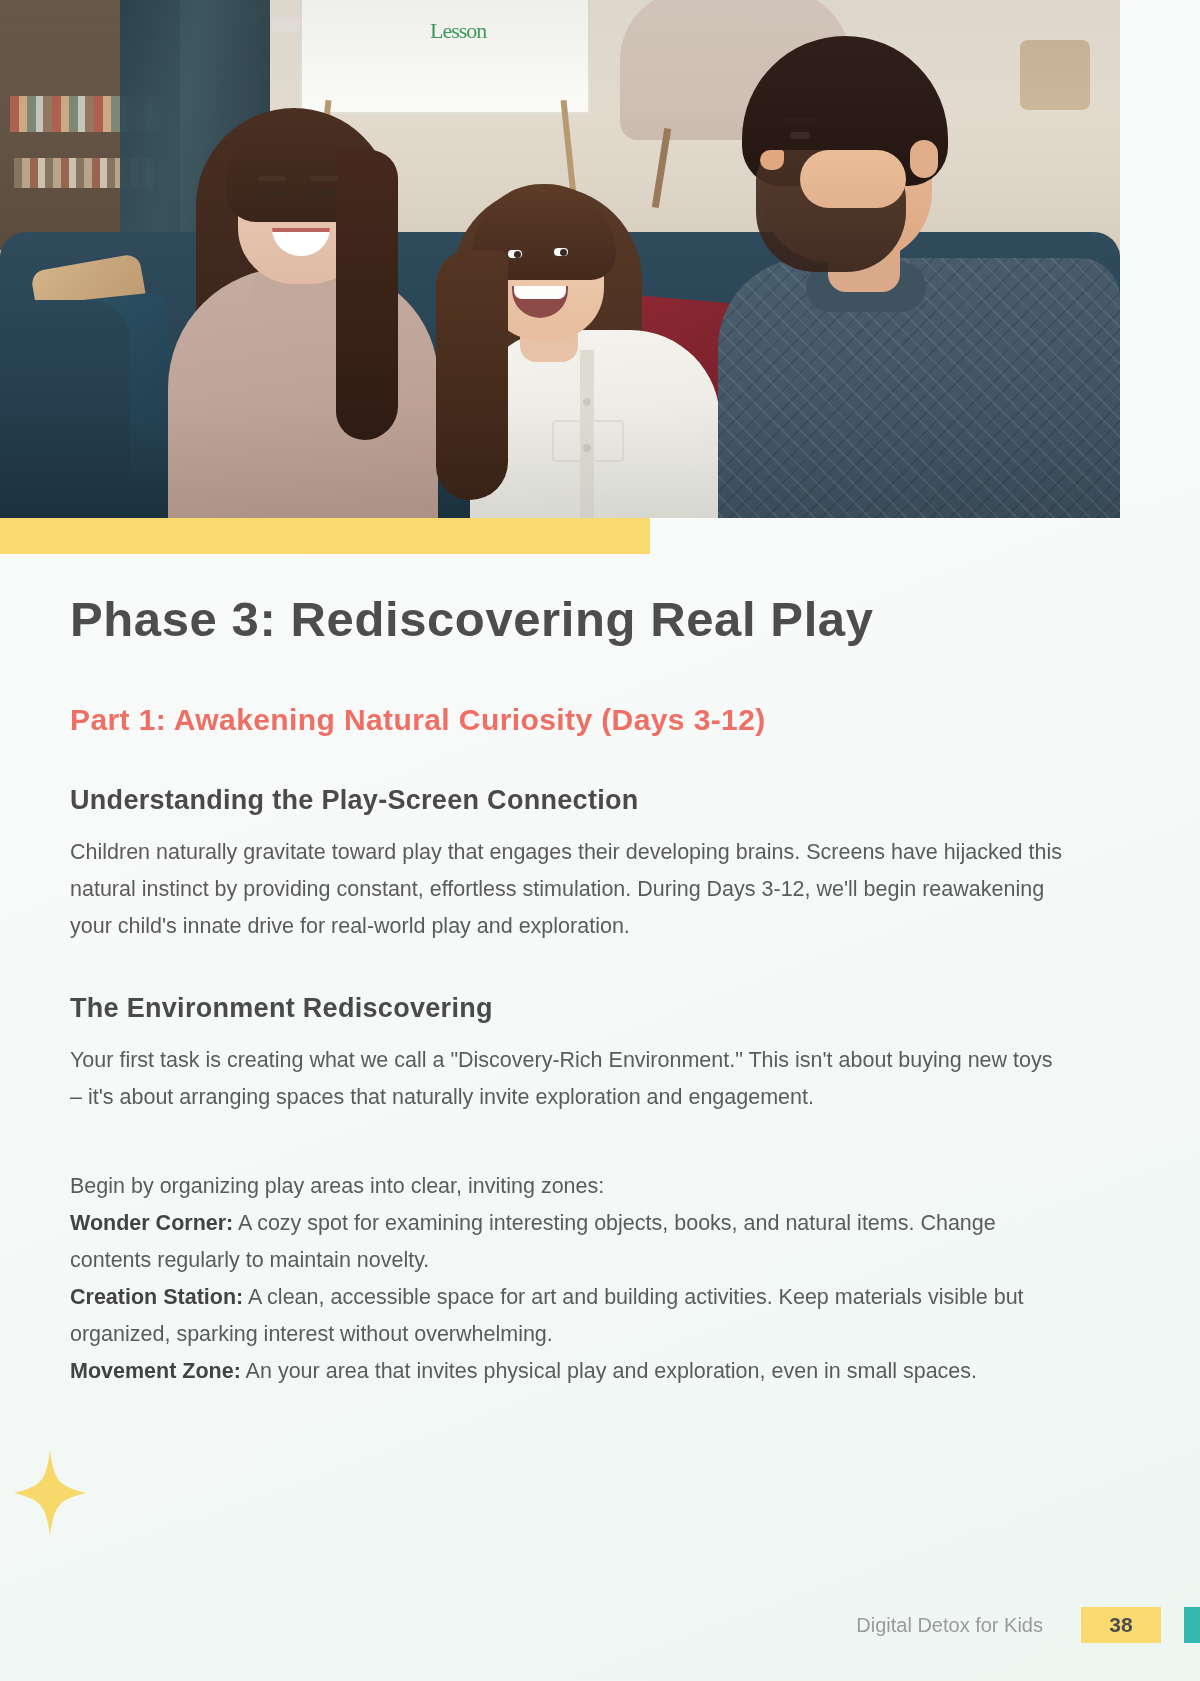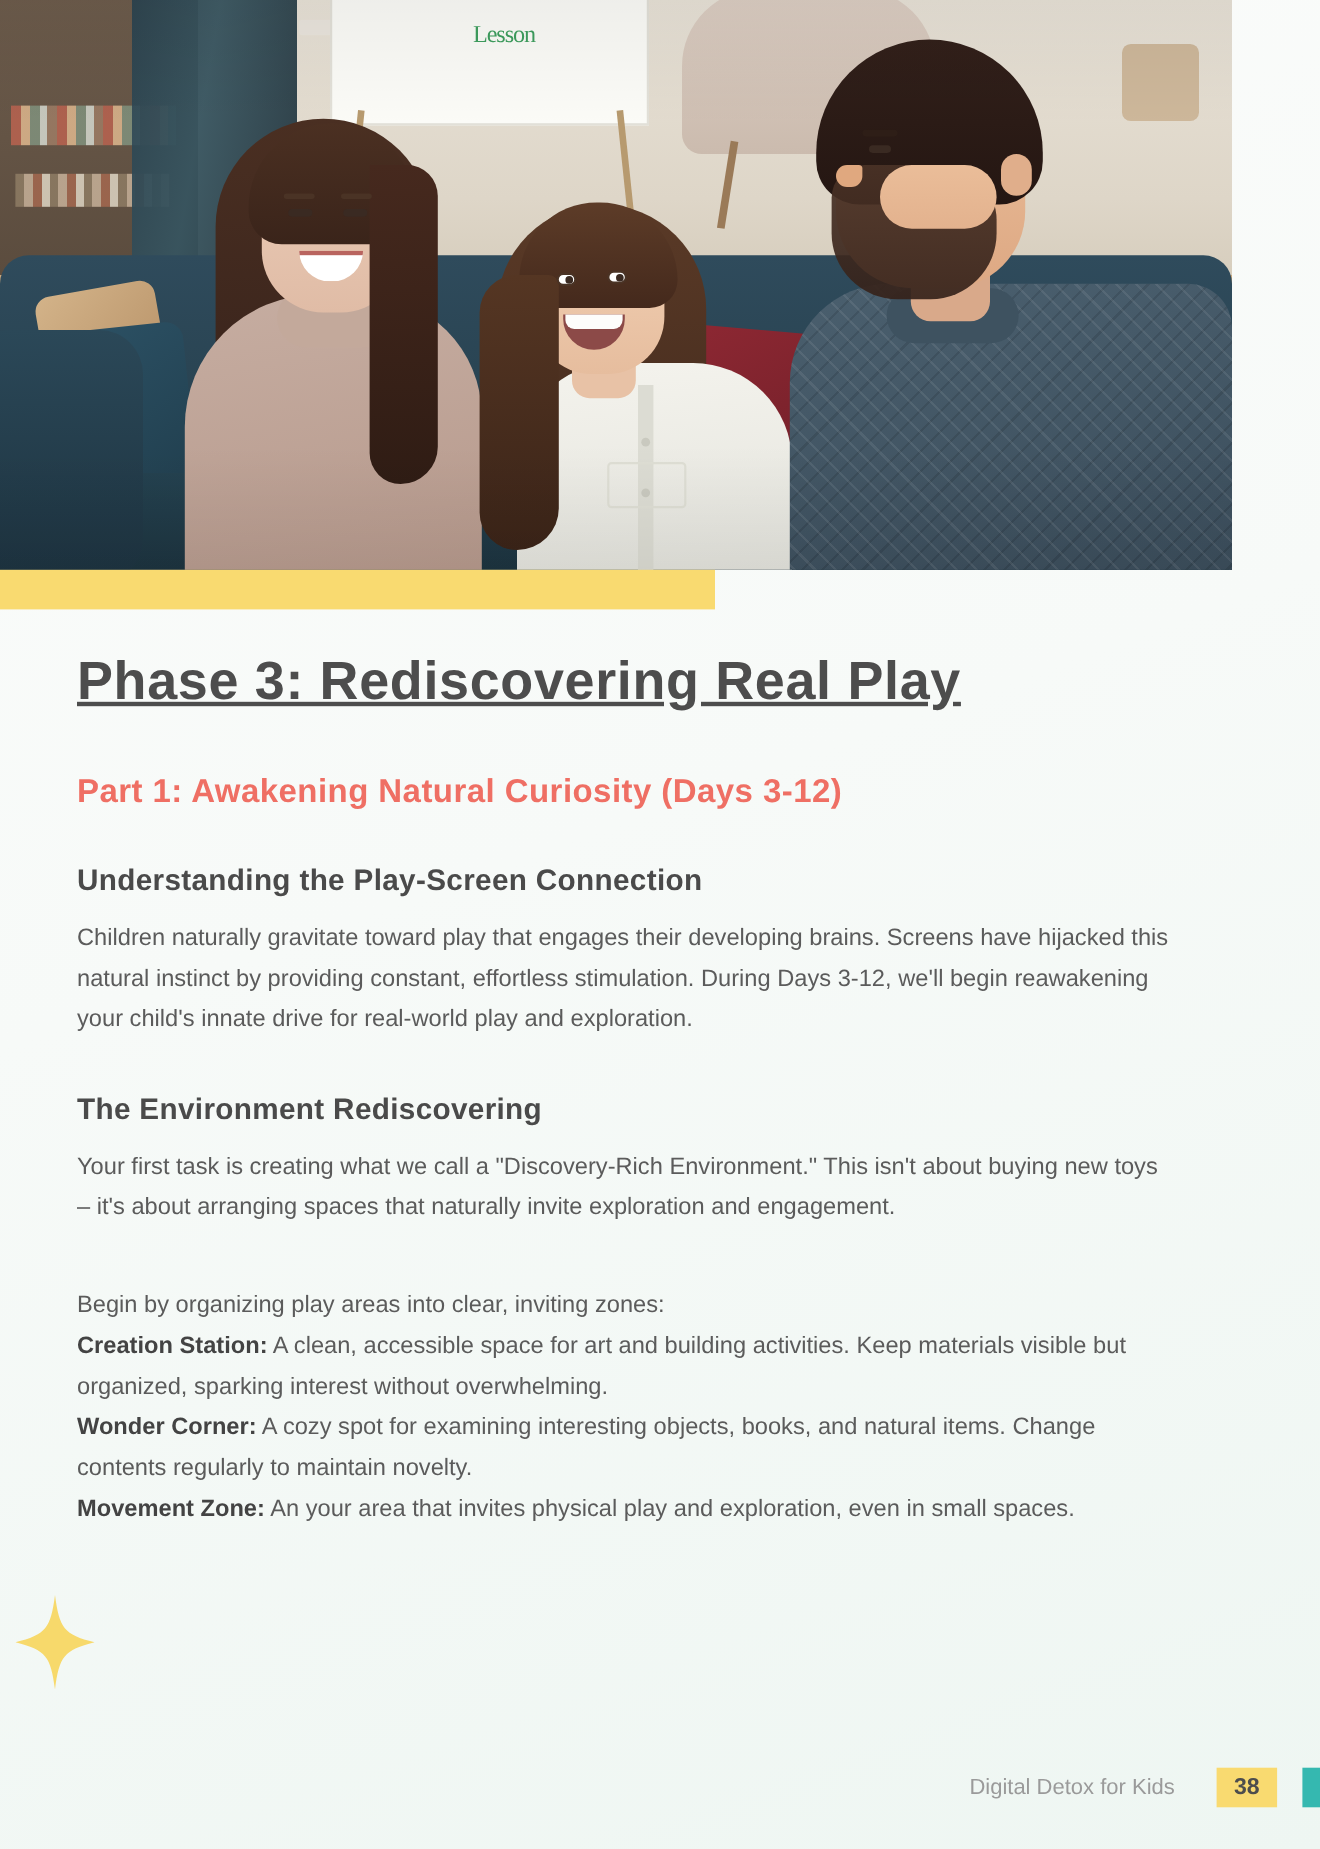--- a/index.html
+++ b/index.html
@@ -283,21 +283,21 @@
     width:650px; height:36px;
     background:#f9da70;
   }
 
   
   .content {
     position:absolute; left:70px; top:592px; width:1000px;
   }
   .page-title {
     font-size:49px; font-weight:bold; color:#4d4d4d;
-    letter-spacing:.6px; line-height:1.12;text-decoration:underline;
+    letter-spacing:.6px; line-height:1.12;
   }
   .part-title {
     margin-top:56px;
     font-size:30px; font-weight:bold; color:#ef6f64;
     letter-spacing:.4px;
   }
   .section-head {
     margin-top:48px;
     font-size:27px; font-weight:bold; color:#4a4a4a;
     letter-spacing:.3px;
@@ -318,21 +318,21 @@
 
   
   .footer {
     position:absolute; right:0; bottom:38px;
     display:flex; align-items:center; gap:16px;
   }
   .footer-label {
     font-size:20px; color:#9a9a9a; margin-right:22px;
   }
   .page-badge {
-    width:55px; height:36px; background:#f9da70;
+    width:80px; height:36px; background:#f9da70;
     display:flex; align-items:center; justify-content:center;
     font-size:21px; font-weight:bold; color:#4d4d4d;
   }
   .page-tab {
     width:16px; height:36px; background:#35b8b0; margin-left:7px;
   }
 </style>
 </head>
 <body>
 
@@ -423,25 +423,25 @@
     <h3 class="section-head">Understanding the Play-Screen Connection</h3>
     <p class="body-text">Children naturally gravitate toward play that engages their developing brains. Screens have hijacked this natural instinct by providing constant, effortless stimulation. During Days 3-12, we'll begin reawakening your child's innate drive for real-world play and exploration.</p>
 
     <h3 class="section-head">The Environment Rediscovering</h3>
     <p class="body-text">Your first task is creating what we call a "Discovery-Rich Environment." This isn't about buying new toys – it's about arranging spaces that naturally invite exploration and engagement.</p>
 
     <div class="body-text spacer-para">
       <div class="zone-line">Begin by organizing play areas into clear, inviting zones:</div>
 
       <div class="zone-line">
+        <b>Wonder Corner:</b><span> A cozy spot for examining interesting objects, books, and natural items. Change contents regularly to maintain novelty.</span>
+      </div>
+
+      <div class="zone-line">
         <b>Creation Station:</b><span> A clean, accessible space for art and building activities. Keep materials visible but organized, sparking interest without overwhelming.</span>
-      </div>
-
-      <div class="zone-line">
-        <b>Wonder Corner:</b><span> A cozy spot for examining interesting objects, books, and natural items. Change contents regularly to maintain novelty.</span>
       </div>
 
       <div class="zone-line">
         <b>Movement Zone:</b><span> An your area that invites physical play and exploration, even in small spaces.</span>
       </div>
     </div>
   </div>
 
   <svg class="sparkle" viewBox="0 0 72 86">
     <path d="M36 0 C40 30 44 36 72 43 C44 50 40 56 36 86 C32 56 28 50 0 43 C28 36 32 30 36 0 Z" fill="#f7d96b"></path>

